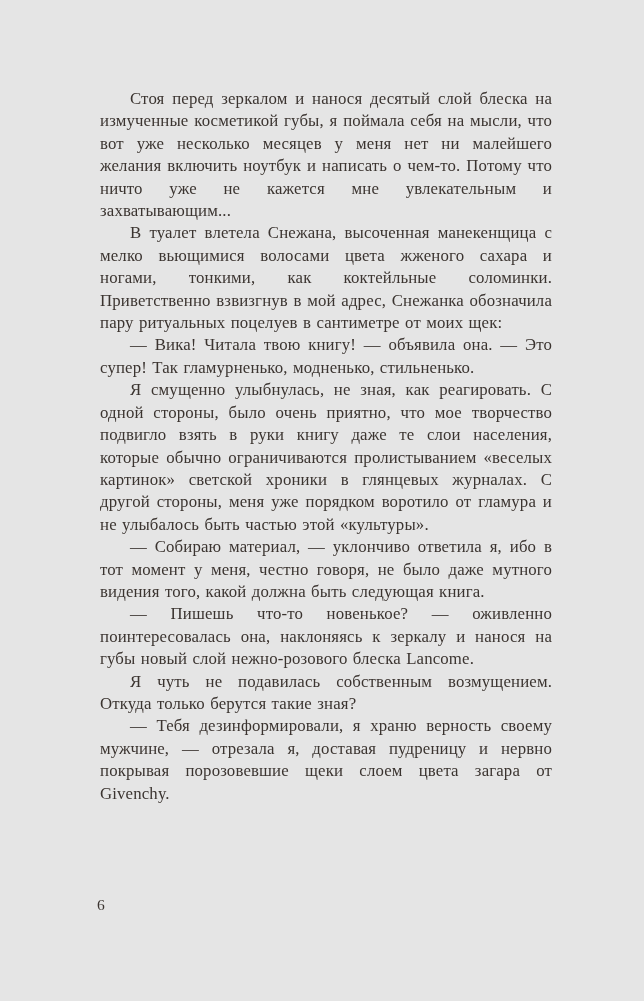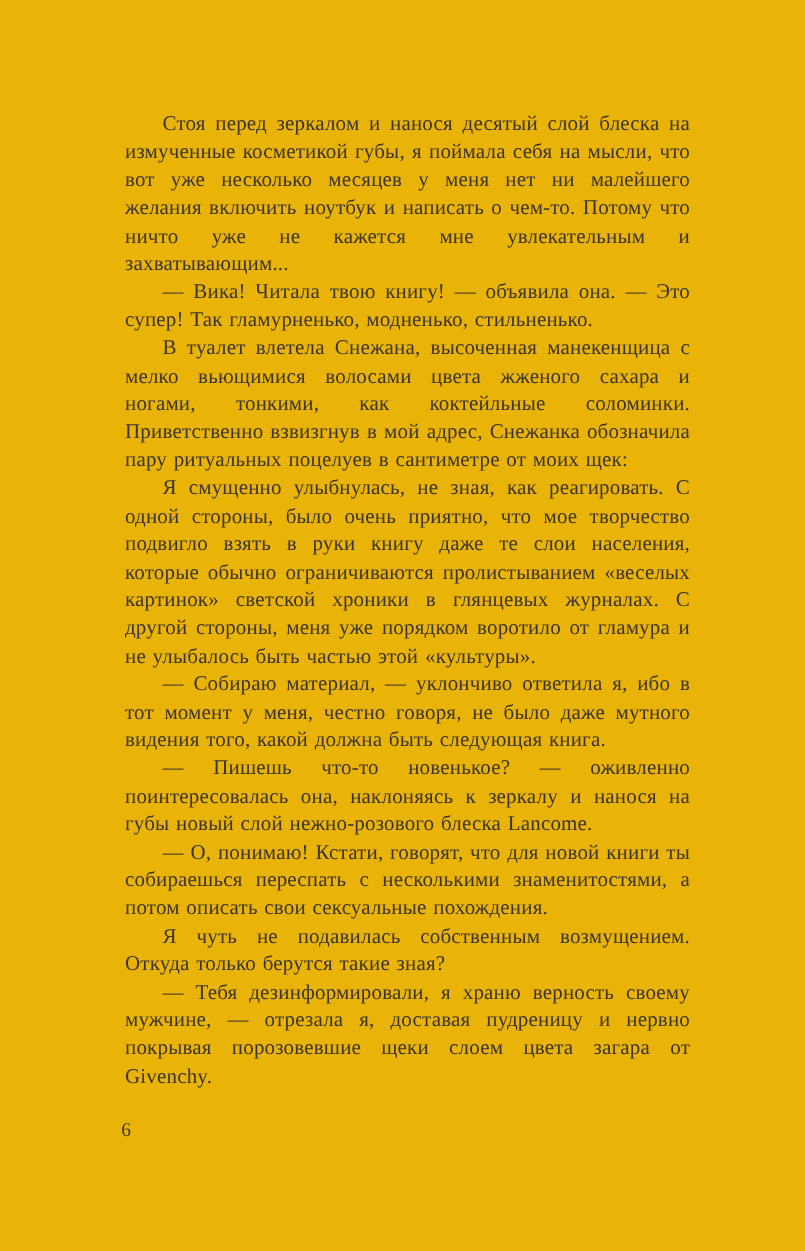--- a/index.html
+++ b/index.html
@@ -4,21 +4,21 @@
 <style>
   html, body {
     margin: 0;
     padding: 0;
     background: #ffffff;
   }
   .page {
     position: relative;
     width: 644px;
     height: 1001px;
-    background: #eab308;
+    background: #e5e5e5;
     overflow: hidden;
     font-family: "Liberation Serif", "DejaVu Serif", serif;
     color: #3b3430;
   }
   .text-block {
     position: absolute;
     left: 100px;
     top: 88px;
     width: 452px;
   }
@@ -41,23 +41,22 @@
     font-size: 15.5px;
     color: #3b3430;
   }
 </style>
 </head>
 <body>
 
 <div class="page">
   <div class="text-block">
     <p>Стоя перед зеркалом и нанося десятый слой блеска на измученные косметикой губы, я поймала себя на мысли, что вот уже несколько месяцев у меня нет ни малейшего желания включить ноутбук и написать о чем-то. Потому что ничто уже не кажется мне увлекательным и захватывающим...</p>
+    <p>В туалет влетела Снежана, высоченная манекенщица с мелко вьющимися волосами цвета жженого сахара и ногами, тонкими, как коктейльные соломинки. Приветственно взвизгнув в мой адрес, Снежанка обозначила пару ритуальных поцелуев в сантиметре от моих щек:</p>
     <p>— Вика! Читала твою книгу! — объявила она. — Это супер! Так гламурненько, модненько, стильненько.</p>
-    <p>В туалет влетела Снежана, высоченная манекенщица с мелко вьющимися волосами цвета жженого сахара и ногами, тонкими, как коктейльные соломинки. Приветственно взвизгнув в мой адрес, Снежанка обозначила пару ритуальных поцелуев в сантиметре от моих щек:</p>
     <p>Я смущенно улыбнулась, не зная, как реагировать. С одной стороны, было очень приятно, что мое творчество подвигло взять в руки книгу даже те слои населения, которые обычно ограничиваются пролистыванием «веселых картинок» светской хроники в глянцевых журналах. С другой стороны, меня уже порядком воротило от гламура и не улыбалось быть частью этой «культуры».</p>
     <p>— Собираю материал, — уклончиво ответила я, ибо в тот момент у меня, честно говоря, не было даже мутного видения того, какой должна быть следующая книга.</p>
     <p>— Пишешь что-то новенькое? — оживленно поинтересовалась она, наклоняясь к зеркалу и нанося на губы новый слой нежно-розового блеска Lancome.</p>
-    <p>— О, понимаю! Кстати, говорят, что для новой книги ты собираешься переспать с несколькими знаменитостями, а потом описать свои сексуальные похождения.</p>
     <p>Я чуть не подавилась собственным возмущением. Откуда только берутся такие зная?</p>
     <p>— Тебя дезинформировали, я храню верность своему мужчине, — отрезала я, доставая пудреницу и нервно покрывая порозовевшие щеки слоем цвета загара от Givenchy.</p>
   </div>
   <div class="page-number">6</div>
 </div>
 
 </body></html>

